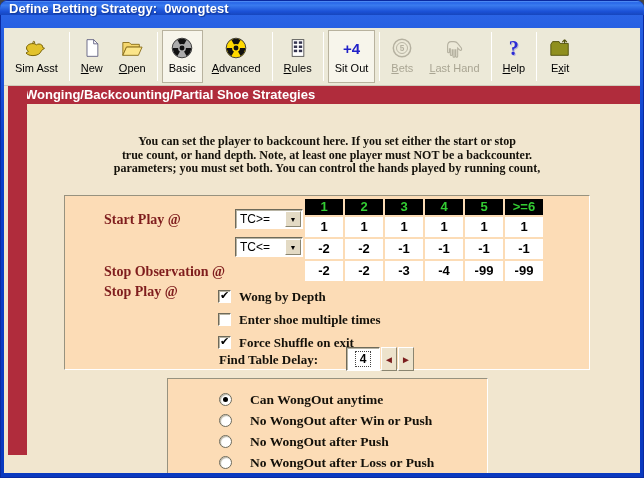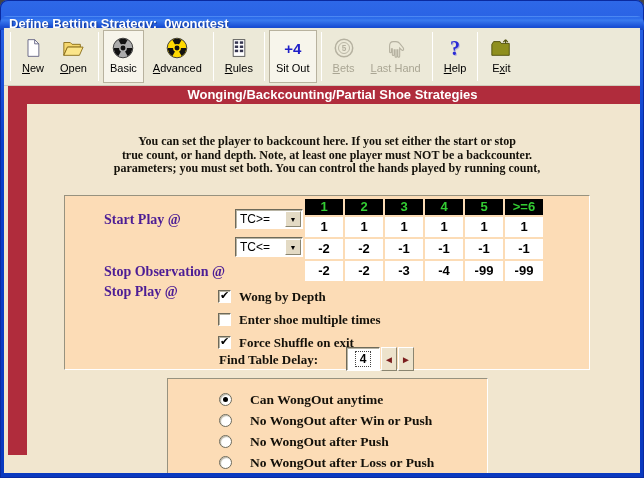--- a/index.html
+++ b/index.html
@@ -2,21 +2,21 @@
 <html style="--red: #B02C3C; --cream: #F1E6CF; --peach: #FCDCB6; --green: #33CC33;"><head>
 <meta charset="utf-8">
 <style>
   html,body{margin:0;padding:0;width:644px;height:478px;overflow:hidden;background:#444;}
   *{box-sizing:border-box;}
   .screen{position:relative;width:644px;height:478px;font-family:"Liberation Sans",sans-serif;}
 
   
   .window{position:absolute;inset:0;background:linear-gradient(180deg,#2E68E8,#0B3FCC 30%,#0A39BF);
           border-radius:8px 8px 0 0;box-shadow:inset 0 0 0 1px #0A2AA0;}
-  .titlebar{position:absolute;top:16px;left:0;right:0;height:14px;border-radius:7px 7px 0 0;
+  .titlebar{position:absolute;top:1px;left:0;right:0;height:14px;border-radius:7px 7px 0 0;
             background:linear-gradient(180deg,#5A96F7 0%,#2766E8 12%,#3A7BEF 30%,#1B51D6 75%,#1646BE 100%);
             display:flex;align-items:center;}
   .title-text{color:#fff;font-weight:bold;font-size:13px;padding-left:9px;white-space:pre;
               text-shadow:1px 1px 1px #123A9A;}
   .winbody{position:absolute;left:4px;right:4px;top:28px;bottom:5px;background:var(--cream,#F1E6CF);overflow:hidden;}
 
   
   .toolbar{position:absolute;top:0;left:0;right:0;height:58px;background:#ECE9D8;
            border-bottom:1px solid #CFCBBB;display:flex;align-items:stretch;padding-left:3px;}
   .tb-btn{display:flex;flex-direction:column;align-items:center;justify-content:flex-start;
@@ -26,32 +26,32 @@
   .tb-icon svg{display:block;}
   .tb-label{font-size:11px;color:#000;margin-top:1px;white-space:nowrap;}
   .tb-btn.disabled .tb-label{color:#A9A593;}
   .tb-sep{width:1px;background:#A9A593;border-right:1px solid #FFF;margin:4px 3px;}
   .icon-plus4{font-weight:bold;font-size:15px;color:#2020C8;font-family:"Liberation Sans",sans-serif;}
   .icon-help{font-weight:bold;font-size:20px;color:#2B2BD5;font-family:"Liberation Serif",serif;
              text-shadow:1px 1px 0 #B9B5D8;}
 
   
   .band{position:absolute;top:58px;left:11px;right:0;height:18px;background:var(--red,#B02C3C);
-        color:#fff;font-weight:bold;font-size:13px;line-height:17px;padding-left:10px;text-align:center;}
+        color:#fff;font-weight:bold;font-size:13px;line-height:17px;padding-left:10px;}
   .red-strip{position:absolute;top:58px;left:4px;width:19px;height:369px;background:var(--red,#B02C3C);}
 
   
   .intro{position:absolute;top:107px;left:36px;right:26px;text-align:center;
          font-family:"Liberation Serif",serif;font-weight:bold;font-size:12px;line-height:13.5px;color:#14110A;}
 
   
   .panel{background:var(--peach,#FCDCB6);border:1px solid;border-color:#97927F #FFFFFF #FFFFFF #97927F;}
   .panel-main{position:absolute;left:60px;top:167px;width:526px;height:175px;}
   .row-label{position:absolute;left:39px;font-family:"Liberation Serif",serif;font-weight:bold;
-             font-size:14px;color:#4c1d95;white-space:nowrap;}
+             font-size:14px;color:#7f1d1d;white-space:nowrap;}
   .rl-1{top:16px;} .rl-2{top:44px;margin-top:44px;} .rl-3{top:68px;}
 
   .combo{position:absolute;left:170px;width:68px;height:20px;background:#fff;
          border:1px solid;border-color:#6E6A5A #FFF #FFF #6E6A5A;box-shadow:inset 1px 1px 0 #B8B4A4;}
   .combo-1{top:13px;} .combo-2{top:41px;}
   .combo-value{position:absolute;left:4px;top:2px;font-size:12px;color:#000;}
   .combo-btn{position:absolute;right:1px;top:1px;bottom:1px;width:16px;background:#E3DAC4;
              border:1px solid;border-color:#FFF #8A8570 #8A8570 #FFF;display:flex;align-items:center;justify-content:center;}
   .combo-btn::before{content:"▼";font-size:7px;color:#000;}
 
@@ -98,20 +98,29 @@
 
 <div class="screen">
   <div class="window">
     <div class="titlebar">
       <span class="title-text">Define Betting Strategy:  0wongtest</span>
     </div>
 
     <div class="winbody">
 
       <div class="toolbar">
+          <div class="tb-btn">
+            <span class="tb-icon">
+              <svg width="24" height="24" viewBox="0 0 24 24">
+                <path d="M2 17c1.5 1.8 4 2.6 7 2.6 4.5 0 7.5-2 8.5-5.1l3-2.2-1.8-.8c.2-2-1.4-3.5-3.7-3.5-1 0-1.8.3-2.5.8C11.6 8 10.3 7.6 9 7.6 5 7.6 2.5 9.6 2.5 12c0 1.4.8 2.6 2 3.4L2 17z" fill="#E2C22C" stroke="#7A6408"></path>
+                <path d="M9 7.5V6c0-.9 1.6-.9 1.6 0v1.4" fill="none" stroke="#7A6408"></path>
+              </svg>
+            </span>
+            <span class="tb-label">Sim Asst</span>
+          </div>
           <div class="tb-sep"></div>
           <div class="tb-btn">
             <span class="tb-icon">
               <svg width="20" height="24" viewBox="0 0 24 24">
                 <path d="M6 2h8l5 5v15H6z" fill="#FFF" stroke="#55557A"></path>
                 <path d="M14 2v5h5" fill="none" stroke="#55557A"></path>
               </svg>
             </span>
             <span class="tb-label"><u>N</u>ew</span>
           </div>

